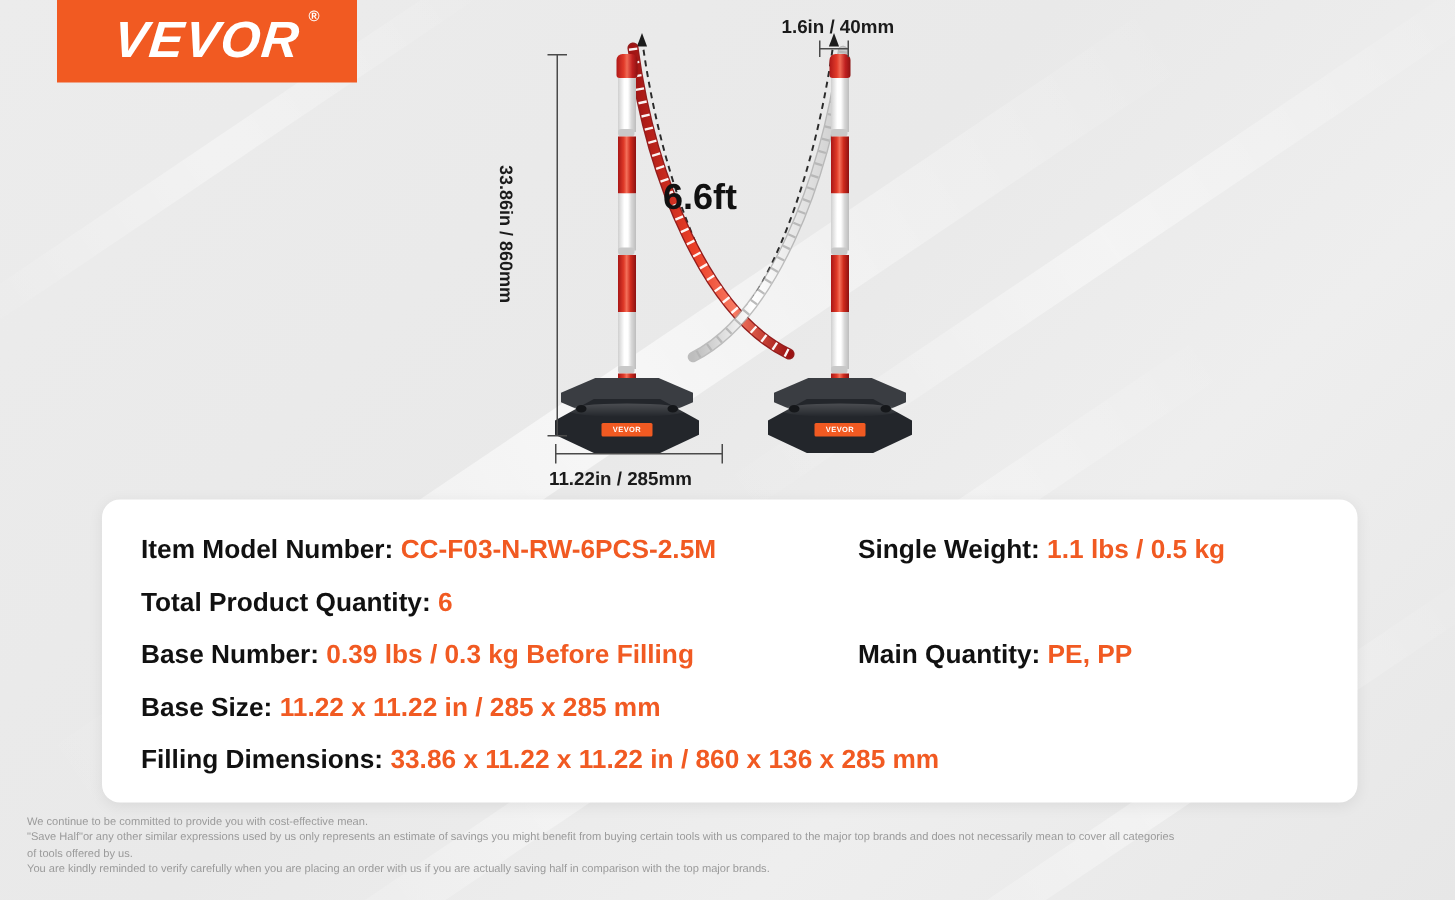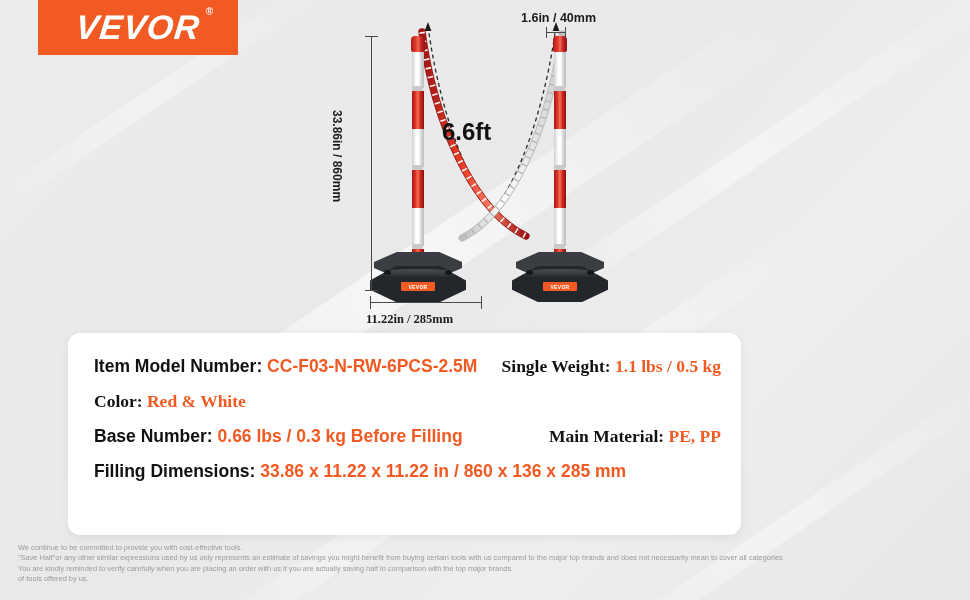--- a/index.html
+++ b/index.html
@@ -54,31 +54,31 @@
   .base .hole{position:absolute;width:7px;height:5px;background:#15171a;border-radius:50%;top:18px;}
 
   
   .dim-line{position:absolute;background:#4a4a4a;}
   .vline{width:1px;}
   .hline{height:1px;}
   .tick{position:absolute;background:#4a4a4a;}
 
   .vlabel{position:absolute;white-space:nowrap;font-size:12px;color:#1b1b1b;font-weight:bold;
           transform:rotate(90deg);transform-origin:left top;}
-  .hlabel{position:absolute;white-space:nowrap;font-size:12.5px;color:#1b1b1b;font-weight:bold;font-family:Liberation Serif, serif;}
+  .hlabel{position:absolute;white-space:nowrap;font-size:12.5px;color:#1b1b1b;font-weight:bold;}
   .toplabel{position:absolute;white-space:nowrap;font-size:12.5px;color:#1b1b1b;font-weight:bold;}
   .chainlabel{position:absolute;font-size:24px;font-weight:bold;color:#111;white-space:nowrap;}
 
   
-  .card{position:absolute;left:68px;top:333px;width:673px;height:202px;background:#fff;border-radius:12px;
+  .card{position:absolute;left:68px;top:333px;width:837px;height:202px;background:#fff;border-radius:12px;
         box-shadow:0 2px 10px rgba(0,0,0,.07);}
   .spec-grid{position:absolute;left:26px;top:16px;right:20px;}
   .row2{display:flex;}
   .col-l{width:478px;}
-  .col-r{flex:1;font-family:Liberation Serif, serif;}
+  .col-r{flex:1;}
   .spec{font-size:17.5px;font-weight:bold;color:#111;line-height:35px;white-space:nowrap;}
   .spec .val{color:#F15A22;}
 
   
   .disclaimer{position:absolute;left:18px;top:543px;width:940px;color:#9a9a9a;font-size:7.4px;line-height:10.4px;}
   .disclaimer div{white-space:nowrap;}
 </style>
 </head>
 <body>
 
@@ -212,52 +212,56 @@
         </div>
         <div class="col-r">
           <div class="spec">
             <span>Single Weight:</span>
             <span class="val">1.1 lbs / 0.5 kg</span>
           </div>
         </div>
       </div>
 
       <div class="row2">
-        <div class="col-r">
-          <div class="spec">
-            <span>Color:</span>
-            <span class="val">Red &amp; White</span>
+        <div class="col-l">
+          <div class="spec">
+            <span>Total Product Quantity:</span>
+            <span class="val">6</span>
           </div>
         </div>
       </div>
 
       <div class="row2">
         <div class="col-l">
           <div class="spec">
             <span>Base Number:</span>
-            <span class="val">0.66 lbs / 0.3 kg Before Filling</span>
+            <span class="val">0.39 lbs / 0.3 kg Before Filling</span>
           </div>
         </div>
         <div class="col-r">
           <div class="spec">
-            <span>Main Material:</span>
+            <span>Main Quantity:</span>
             <span class="val">PE, PP</span>
           </div>
         </div>
       </div>
 
+      <div class="spec">
+        <span>Base Size:</span>
+        <span class="val">11.22 x 11.22 in / 285 x 285 mm</span>
+      </div>
 
       <div class="spec">
         <span>Filling Dimensions:</span>
         <span class="val">33.86 x 11.22 x 11.22 in / 860 x 136 x 285 mm</span>
       </div>
 
     </div>
   </div>
 
   <div class="disclaimer">
-    <div>We continue to be committed to provide you with cost-effective tools.</div>
+    <div>We continue to be committed to provide you with cost-effective mean.</div>
     <div>"Save Half"or any other similar expressions used by us only represents an estimate of savings you might benefit from buying certain tools with us compared to the major top brands and does not necessarily mean to cover all categories</div>
+    <div>of tools offered by us.</div>
     <div>You are kindly reminded to verify carefully when you are placing an order with us if you are actually saving half in comparison with the top major brands.</div>
-    <div>of tools offered by us.</div>
   </div>
 
 </div>
 
 </body></html>

